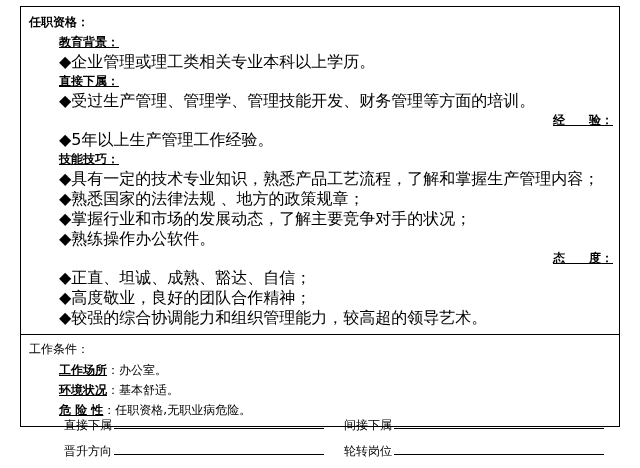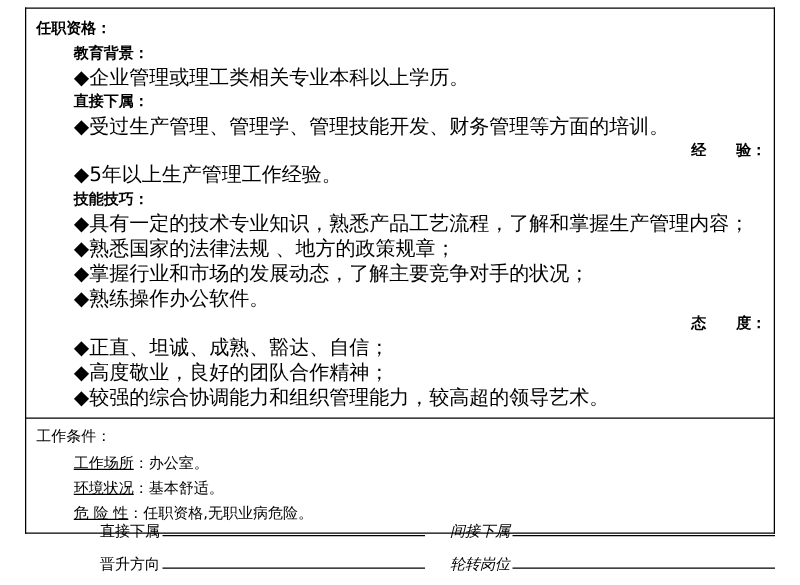--- a/index.html
+++ b/index.html
@@ -34,50 +34,51 @@
   }
   .sect-title {
     font-size: 12px;
     font-weight: bold;
     line-height: 18px;
     margin: 2px 0 2px 2px;
   }
   .sub-title {
     font-size: 12px;
     font-weight: bold;
+    text-decoration: underline;
     line-height: 19px;
     margin-left: 32px;
   }
   .sub-title.spaced {
     letter-spacing: 0;
     text-align: right;
   }
   .bullet-line {
     font-size: 16px;
     line-height: 20px;
     margin-left: 32px;
   }
   .plain-line {
     font-size: 12px;
     line-height: 20px;
     margin-left: 32px;
   }
   .plain-line .ul {
     text-decoration: underline;
-    font-weight: normal;
+    font-weight: bold;
   }
   .cond-title {
     font-size: 12px;
     font-weight: normal;
     line-height: 18px;
     margin: 1px 0 2px 2px;
   }
   .bottom-area {
     position: absolute;
-    left: 20px;
+    left: 4px;
     top: 412px;
     width: 600px;
   }
   .bottom-row {
     display: flex;
     font-size: 12px;
     line-height: 26px;
     padding-left: 60px;
   }
   .field {
@@ -89,21 +90,20 @@
     white-space: nowrap;
     margin-right: 2px;
   }
   .field .rule {
     flex: 1;
     border-bottom: 1px solid #000000;
     height: 14px;
   }
   .field.second {
     margin-left: 20px;
-    font-style: italic;
   }
 </style>
 </head>
 <body>
 
 <div class="page">
 
   <table class="doc-table">
     <tbody>
         <tr>

